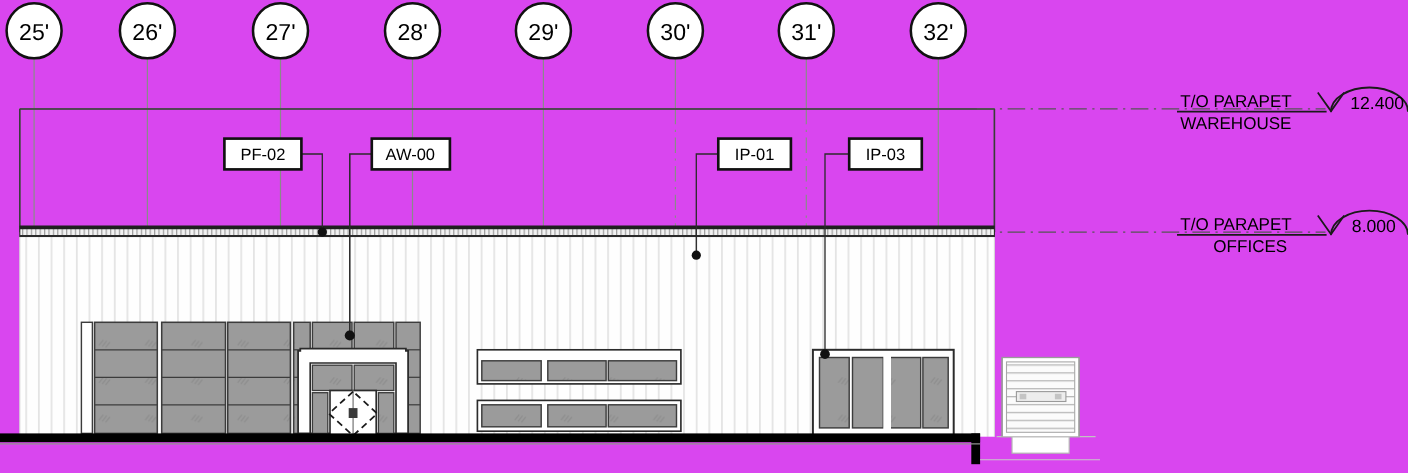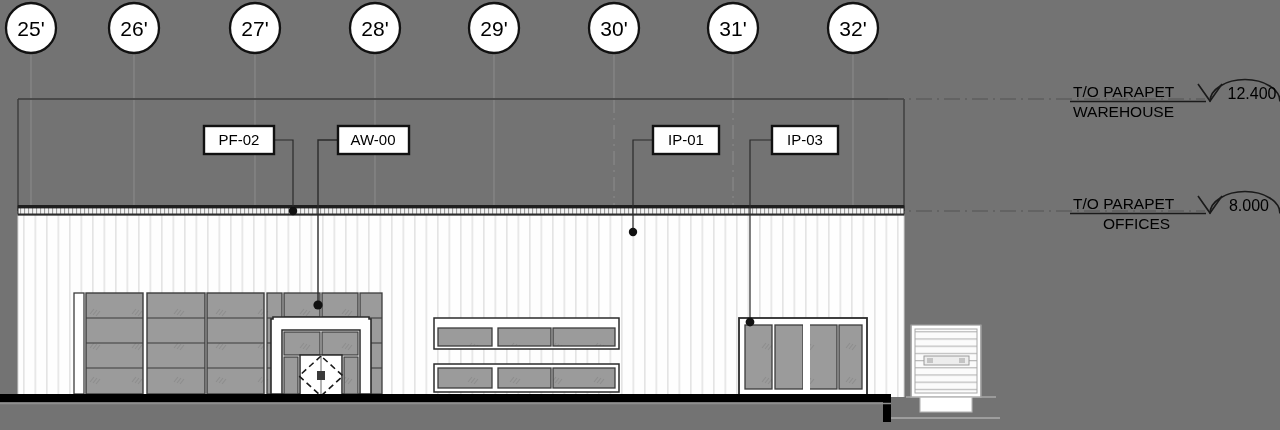--- a/index.html
+++ b/index.html
@@ -7,21 +7,21 @@
     padding: 0;
     background: #ffffff;
   }
   body {
     font-family: "Liberation Sans", sans-serif;
   }
   #sheet {
     position: relative;
     width: 1280px;
     height: 430px;
-    background: #737373;
+    background: #d946ef;
     overflow: hidden;
   }
   svg.drawing {
     position: absolute;
     left: 0;
     top: 0;
     width: 1280px;
     height: 430px;
   }
   text {

